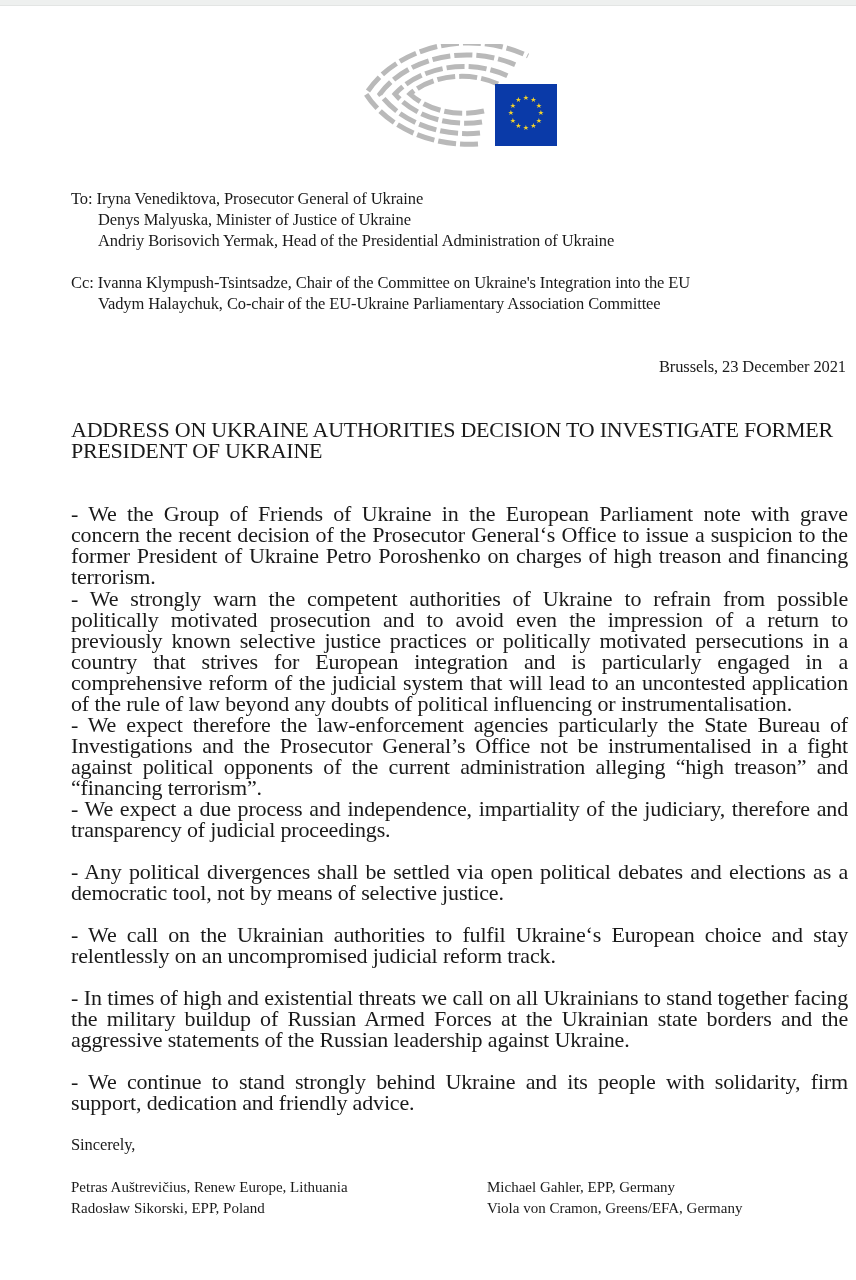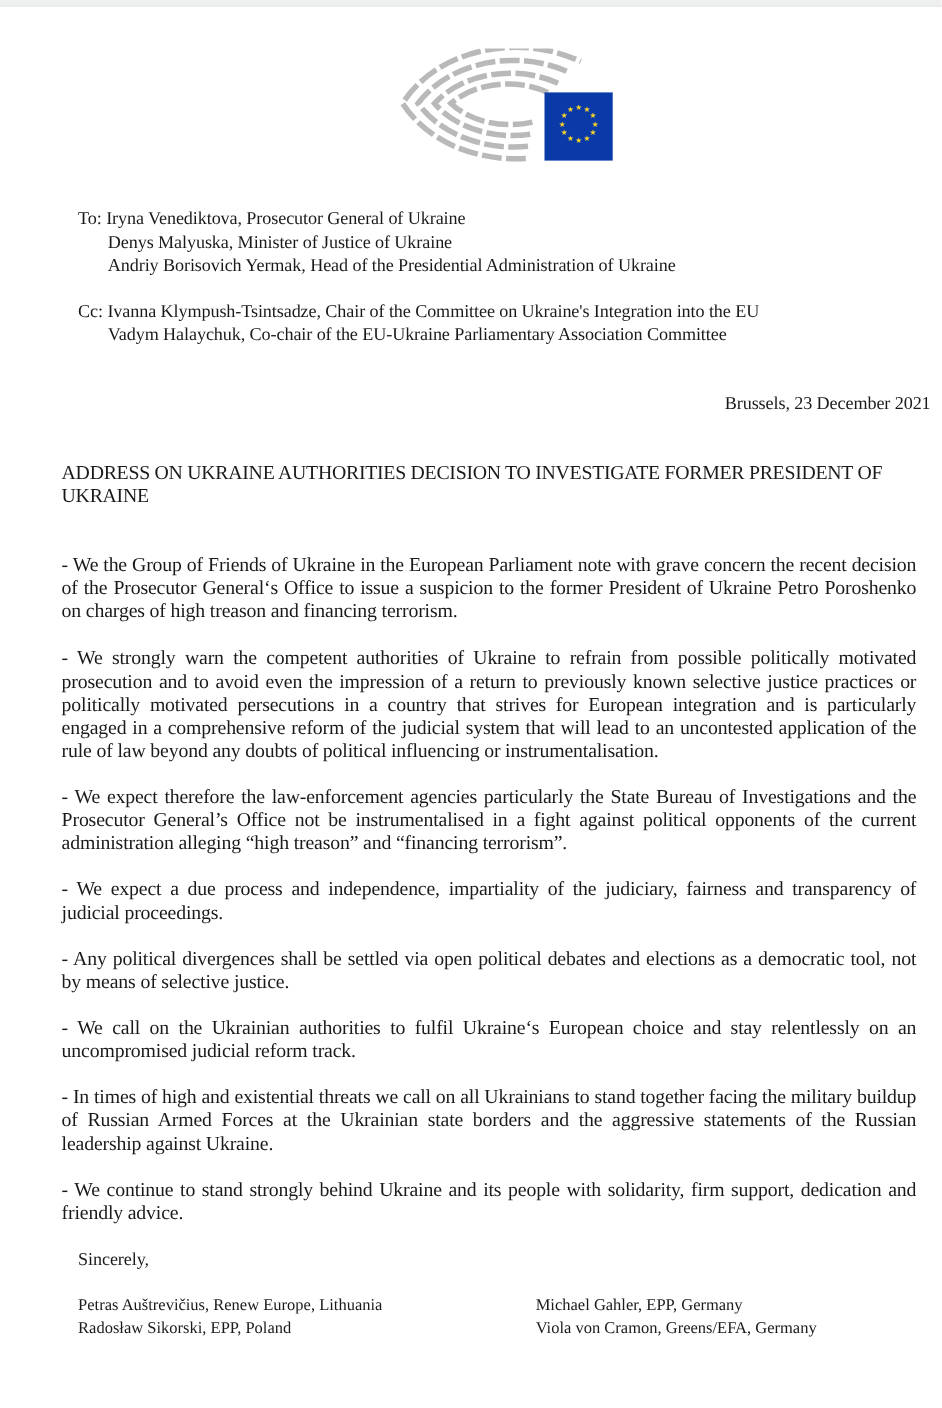--- a/index.html
+++ b/index.html
@@ -6,21 +6,21 @@
   body {
     width: 856px; height: 1280px; overflow: hidden;
     background: #ffffff;
     font-family: "Liberation Serif", serif;
     color: #1a1a1a;
     position: relative;
   }
   .topbar { position: absolute; left: 0; top: 0; width: 856px; height: 5px; background: #eef0ef; border-bottom: 1px solid #e3e5e4; }
   .logo { position: absolute; left: 358px; top: 44px; width: 200px; height: 104px; }
   .txt { position: absolute; font-size: 16.5px; line-height: 21px; white-space: nowrap; letter-spacing: -0.1px; }
-  .para { position: absolute; left: 56px; width: 777px; font-size: 18px; line-height: 21px; text-align: justify; letter-spacing: -0.15px; }
+  .para { position: absolute; left: 71px; width: 777px; font-size: 22px; line-height: 21px; text-align: justify; letter-spacing: -0.15px; }
   .sig-col { position: absolute; top: 1177px; font-size: 15px; line-height: 21px; }
   .sig-col div { white-space: nowrap; }
 </style>
 </head>
 <body>
 
 <div class="topbar"></div>
 
 <svg class="logo" viewBox="0 0 200 104">
   <g fill="none" stroke="#b9b9b9" stroke-width="5" stroke-dasharray="18 4">
@@ -59,21 +59,21 @@
 </div>
 <div class="txt" style="left:98px; top:293px;">Vadym Halaychuk, Co-chair of the EU-Ukraine Parliamentary Association Committee</div>
 
 <div class="txt" style="right:10px; top:356px;">Brussels, 23 December 2021</div>
 
 <div class="para" style="top:419px; text-align:left; letter-spacing:-0.25px;">ADDRESS ON UKRAINE AUTHORITIES DECISION TO INVESTIGATE FORMER PRESIDENT OF UKRAINE</div>
 
 <div class="para" style="top:503px;">- We the Group of Friends of Ukraine in the European Parliament note with grave concern the recent decision of the Prosecutor General‘s Office to issue a suspicion to the former President of Ukraine Petro Poroshenko on charges of high treason and financing terrorism.</div>
 <div class="para" style="top:588px;">- We strongly warn the competent authorities of Ukraine to refrain from possible politically motivated prosecution and to avoid even the impression of a return to previously known selective justice practices or politically motivated persecutions in a country that strives for European integration and is particularly engaged in a comprehensive reform of the judicial system that will lead to an uncontested application of the rule of law beyond any doubts of political influencing or instrumentalisation.</div>
 <div class="para" style="top:714px;">- We expect therefore the law-enforcement agencies particularly the State Bureau of Investigations and the Prosecutor General’s Office not be instrumentalised in a fight against political opponents of the current administration alleging “high treason” and “financing terrorism”.</div>
-<div class="para" style="top:798px;">- We expect a due process and independence, impartiality of the judiciary, fairness and transparency of judicial proceedings.</div>
+<div class="para" style="top:798px;">- We expect a due process and independence, impartiality of the judiciary, therefore and transparency of judicial proceedings.</div>
 <div class="para" style="top:861px;">- Any political divergences shall be settled via open political debates and elections as a democratic tool, not by means of selective justice.</div>
 <div class="para" style="top:924px;">- We call on the Ukrainian authorities to fulfil Ukraine‘s European choice and stay relentlessly on an uncompromised judicial reform track.</div>
 <div class="para" style="top:987px;">- In times of high and existential threats we call on all Ukrainians to stand together facing the military buildup of Russian Armed Forces at the Ukrainian state borders and the aggressive statements of the Russian leadership against Ukraine.</div>
 <div class="para" style="top:1071px;">- We continue to stand strongly behind Ukraine and its people with solidarity, firm support, dedication and friendly advice.</div>
 
 <div class="txt" style="left:71px; top:1134px;">Sincerely,</div>
 
 <div class="sig-col" style="left:71px;">
   <div>Petras Auštrevičius, Renew Europe, Lithuania</div>
   <div>Radosław Sikorski, EPP, Poland</div>

